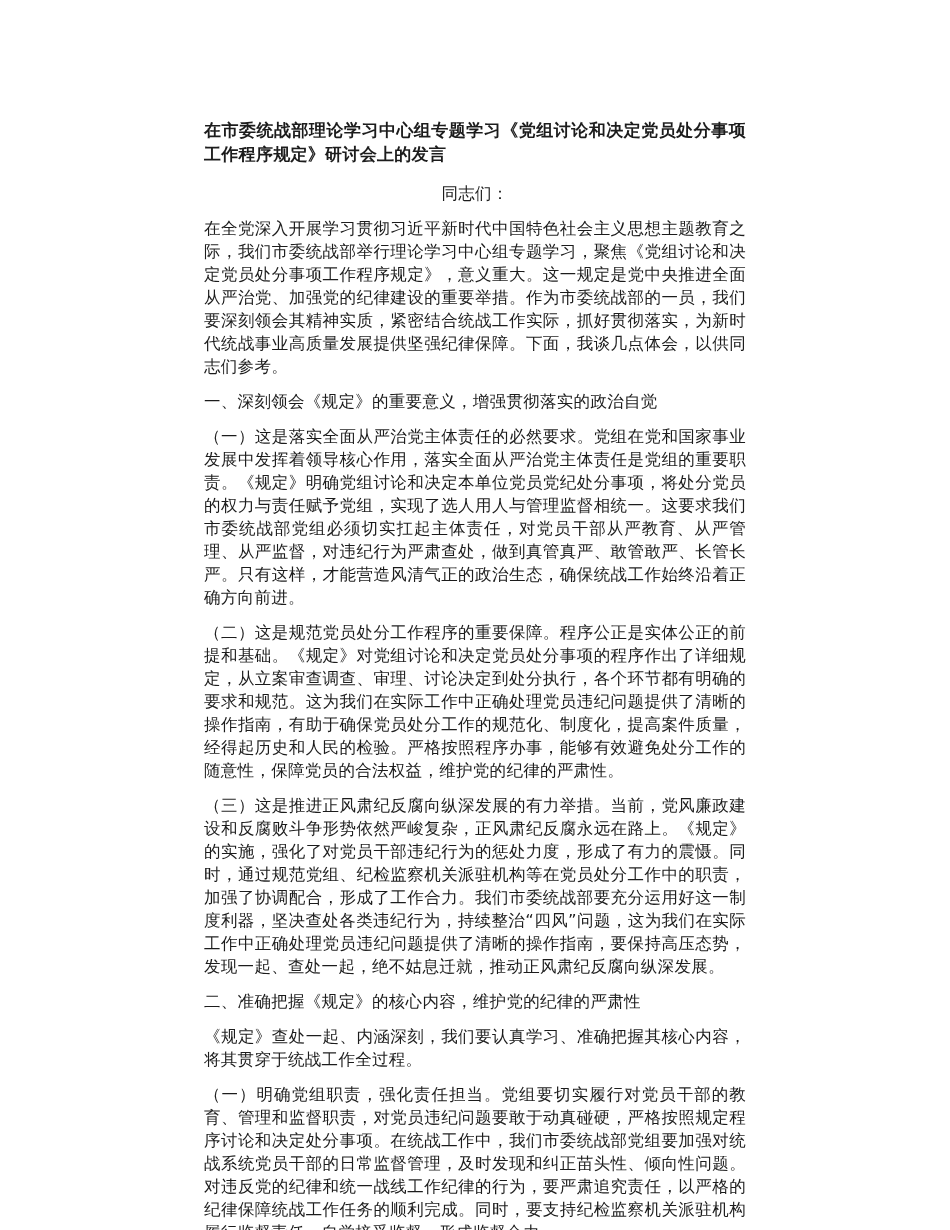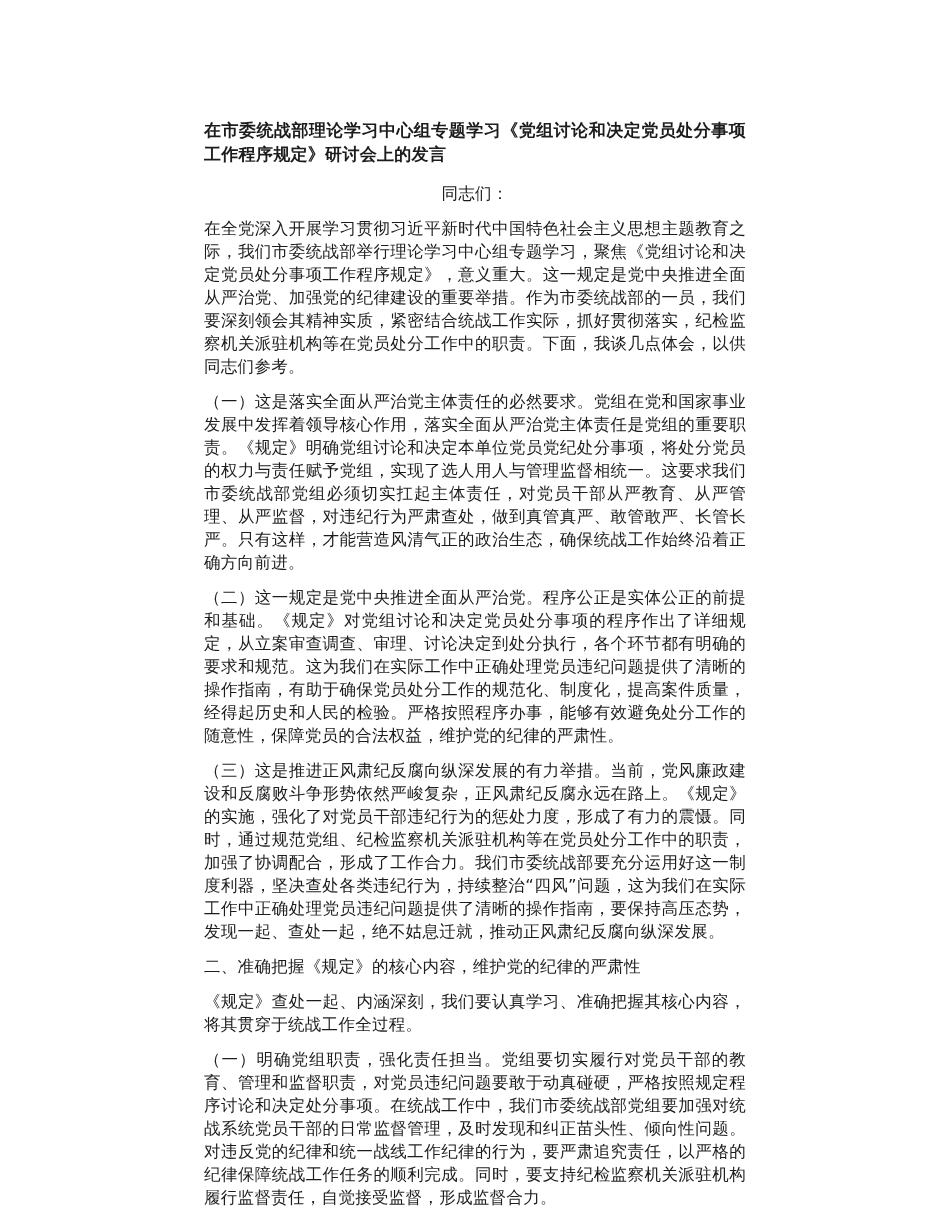--- a/index.html
+++ b/index.html
@@ -49,27 +49,28 @@
 </head>
 <body>
 
 <div class="page">
   <div class="doc">
 
     <div class="block doc-title">在市委统战部理论学习中心组专题学习《党组讨论和决定党员处分事项工作程序规定》研讨会上的发言</div>
 
     <div class="block salutation">同志们：</div>
 
-    <div class="block paragraph">在全党深入开展学习贯彻习近平新时代中国特色社会主义思想主题教育之际，我们市委统战部举行理论学习中心组专题学习，聚焦《党组讨论和决定党员处分事项工作程序规定》，意义重大。这一规定是党中央推进全面从严治党、加强党的纪律建设的重要举措。作为市委统战部的一员，我们要深刻领会其精神实质，紧密结合统战工作实际，抓好贯彻落实，纪检监察机关派驻机构等在党员处分工作中的职责。下面，我谈几点体会，以供同志们参考。</div>
+    <div class="block paragraph">在全党深入开展学习贯彻习近平新时代中国特色社会主义思想主题教育之际，我们市委统战部举行理论学习中心组专题学习，聚焦《党组讨论和决定党员处分事项工作程序规定》，意义重大。这一规定是党中央推进全面从严治党、加强党的纪律建设的重要举措。作为市委统战部的一员，我们要深刻领会其精神实质，紧密结合统战工作实际，抓好贯彻落实，为新时代统战事业高质量发展提供坚强纪律保障。下面，我谈几点体会，以供同志们参考。</div>
 
+    <div class="block section-heading">一、深刻领会《规定》的重要意义，增强贯彻落实的政治自觉</div>
 
 
     <div class="block paragraph">（一）这是落实全面从严治党主体责任的必然要求。党组在党和国家事业发展中发挥着领导核心作用，落实全面从严治党主体责任是党组的重要职责。《规定》明确党组讨论和决定本单位党员党纪处分事项，将处分党员的权力与责任赋予党组，实现了选人用人与管理监督相统一。这要求我们市委统战部党组必须切实扛起主体责任，对党员干部从严教育、从严管理、从严监督，对违纪行为严肃查处，做到真管真严、敢管敢严、长管长严。只有这样，才能营造风清气正的政治生态，确保统战工作始终沿着正确方向前进。</div>
 
-    <div class="block paragraph">（二）这一规定是党中央推进全面从严治党。程序公正是实体公正的前提和基础。《规定》对党组讨论和决定党员处分事项的程序作出了详细规定，从立案审查调查、审理、讨论决定到处分执行，各个环节都有明确的要求和规范。这为我们在实际工作中正确处理党员违纪问题提供了清晰的操作指南，有助于确保党员处分工作的规范化、制度化，提高案件质量，经得起历史和人民的检验。严格按照程序办事，能够有效避免处分工作的随意性，保障党员的合法权益，维护党的纪律的严肃性。</div>
+    <div class="block paragraph">（二）这是规范党员处分工作程序的重要保障。程序公正是实体公正的前提和基础。《规定》对党组讨论和决定党员处分事项的程序作出了详细规定，从立案审查调查、审理、讨论决定到处分执行，各个环节都有明确的要求和规范。这为我们在实际工作中正确处理党员违纪问题提供了清晰的操作指南，有助于确保党员处分工作的规范化、制度化，提高案件质量，经得起历史和人民的检验。严格按照程序办事，能够有效避免处分工作的随意性，保障党员的合法权益，维护党的纪律的严肃性。</div>
 
     <div class="block paragraph">（三）这是推进正风肃纪反腐向纵深发展的有力举措。当前，党风廉政建设和反腐败斗争形势依然严峻复杂，正风肃纪反腐永远在路上。《规定》的实施，强化了对党员干部违纪行为的惩处力度，形成了有力的震慑。同时，通过规范党组、纪检监察机关派驻机构等在党员处分工作中的职责，加强了协调配合，形成了工作合力。我们市委统战部要充分运用好这一制度利器，坚决查处各类违纪行为，持续整治“四风”问题，这为我们在实际工作中正确处理党员违纪问题提供了清晰的操作指南，要保持高压态势，发现一起、查处一起，绝不姑息迁就，推动正风肃纪反腐向纵深发展。</div>
 
     <div class="block section-heading">二、准确把握《规定》的核心内容，维护党的纪律的严肃性</div>
 
     <div class="block paragraph">《规定》查处一起、内涵深刻，我们要认真学习、准确把握其核心内容，将其贯穿于统战工作全过程。</div>
 
     <div class="block paragraph">（一）明确党组职责，强化责任担当。党组要切实履行对党员干部的教育、管理和监督职责，对党员违纪问题要敢于动真碰硬，严格按照规定程序讨论和决定处分事项。在统战工作中，我们市委统战部党组要加强对统战系统党员干部的日常监督管理，及时发现和纠正苗头性、倾向性问题。对违反党的纪律和统一战线工作纪律的行为，要严肃追究责任，以严格的纪律保障统战工作任务的顺利完成。同时，要支持纪检监察机关派驻机构履行监督责任，自觉接受监督，形成监督合力。</div>
 
   </div>

